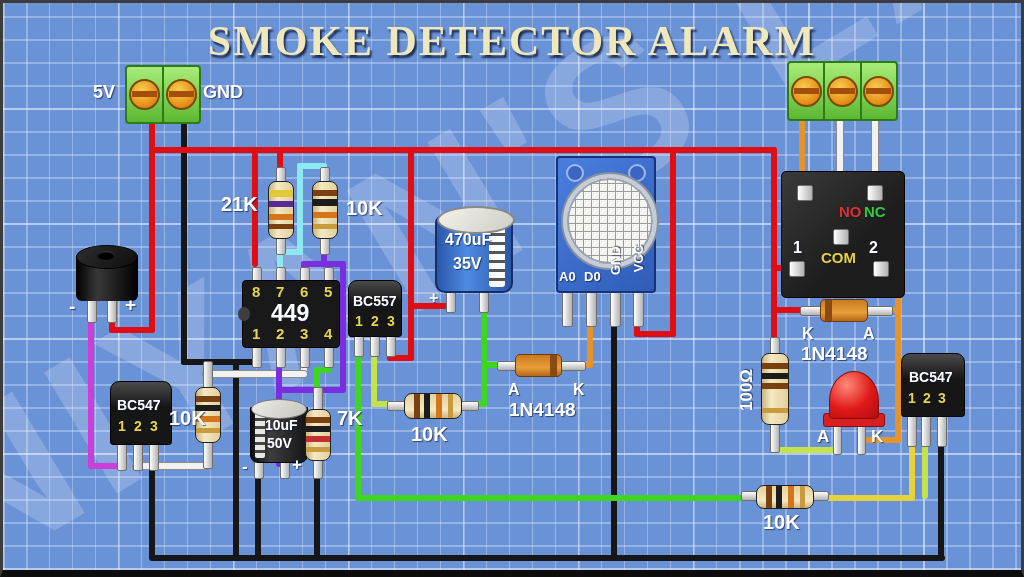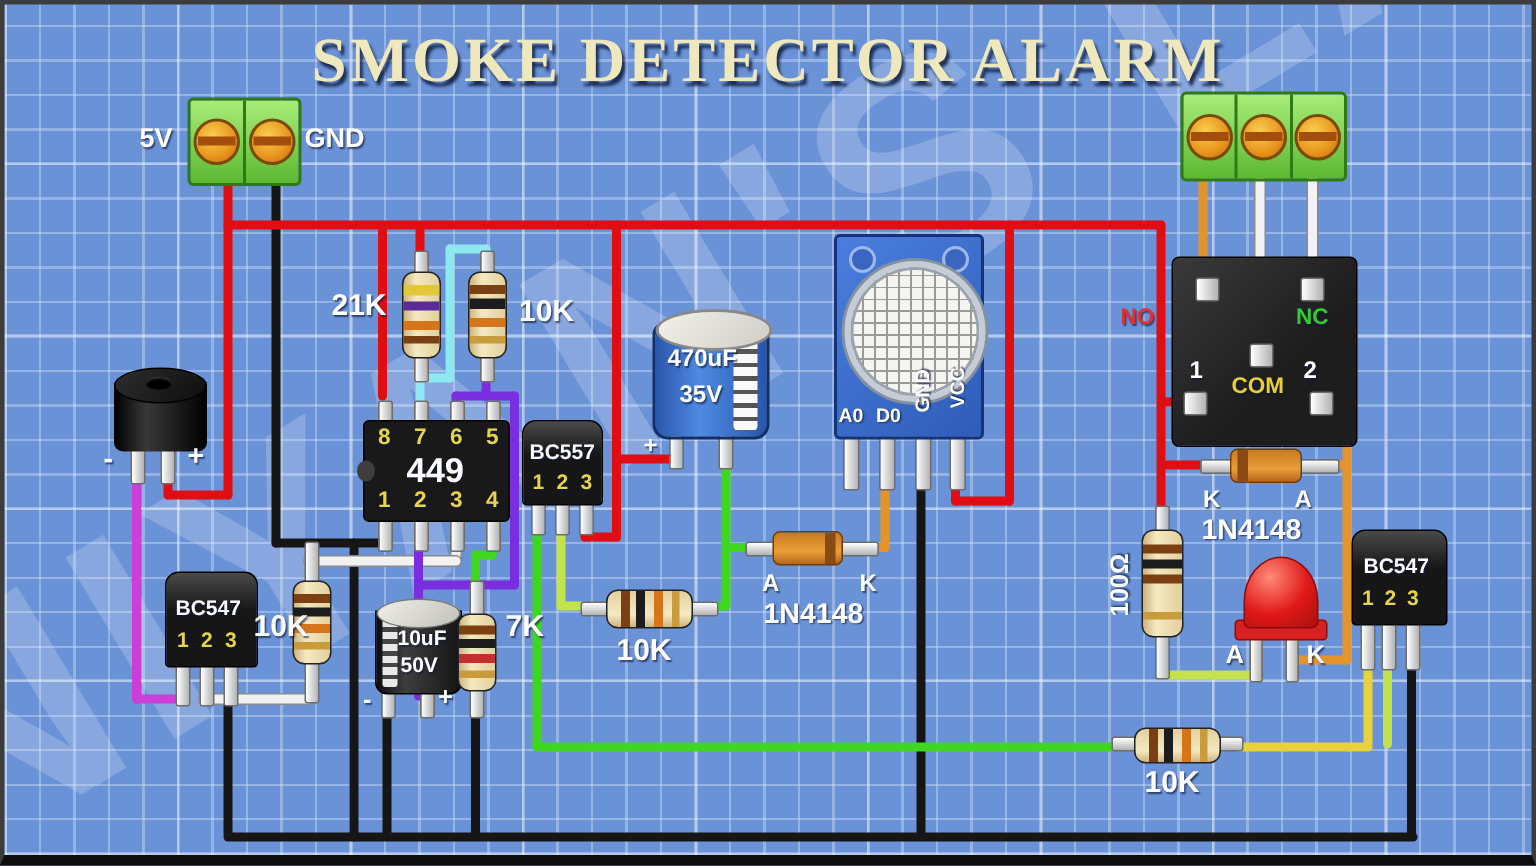--- a/index.html
+++ b/index.html
@@ -154,21 +154,21 @@
         </div>
       </div>
   </div>
 
   <div class="abs" style="left:778px;top:168px;width:122px;height:125px;background:linear-gradient(135deg,#3a3a3a,#1d1d1d 60%);border:1px solid #000;border-radius:5px;"></div>
   <div class="pin" style="left:794px;top:182px;width:14px;height:14px;"></div>
   <div class="pin" style="left:830px;top:226px;width:14px;height:14px;"></div>
   <div class="pin" style="left:864px;top:182px;width:14px;height:14px;"></div>
   <div class="pin" style="left:786px;top:258px;width:14px;height:14px;"></div>
   <div class="pin" style="left:870px;top:258px;width:14px;height:14px;"></div>
-  <div class="lbl" style="left:744px;top:200px;color:#e03030;font-size:15px">NO</div>
+  <div class="lbl" style="left:836px;top:200px;color:#e03030;font-size:15px">NO</div>
   <div class="lbl" style="left:861px;top:200px;color:#35c935;font-size:15px">NC</div>
   <div class="lbl" style="left:818px;top:246px;color:#e8cf3a;font-size:15px">COM</div>
   <div class="lbl" style="left:790px;top:236px;font-size:16px">1</div>
   <div class="lbl" style="left:866px;top:236px;font-size:16px">2</div>
 
   <div class="pin" style="left:249px;top:264px;width:8px;height:14px;"></div>
   <div class="pin" style="left:273px;top:264px;width:8px;height:14px;"></div>
   <div class="pin" style="left:297px;top:264px;width:8px;height:14px;"></div>
   <div class="pin" style="left:321px;top:264px;width:8px;height:14px;"></div>
   <div class="pin" style="left:249px;top:342px;width:8px;height:21px;"></div>

